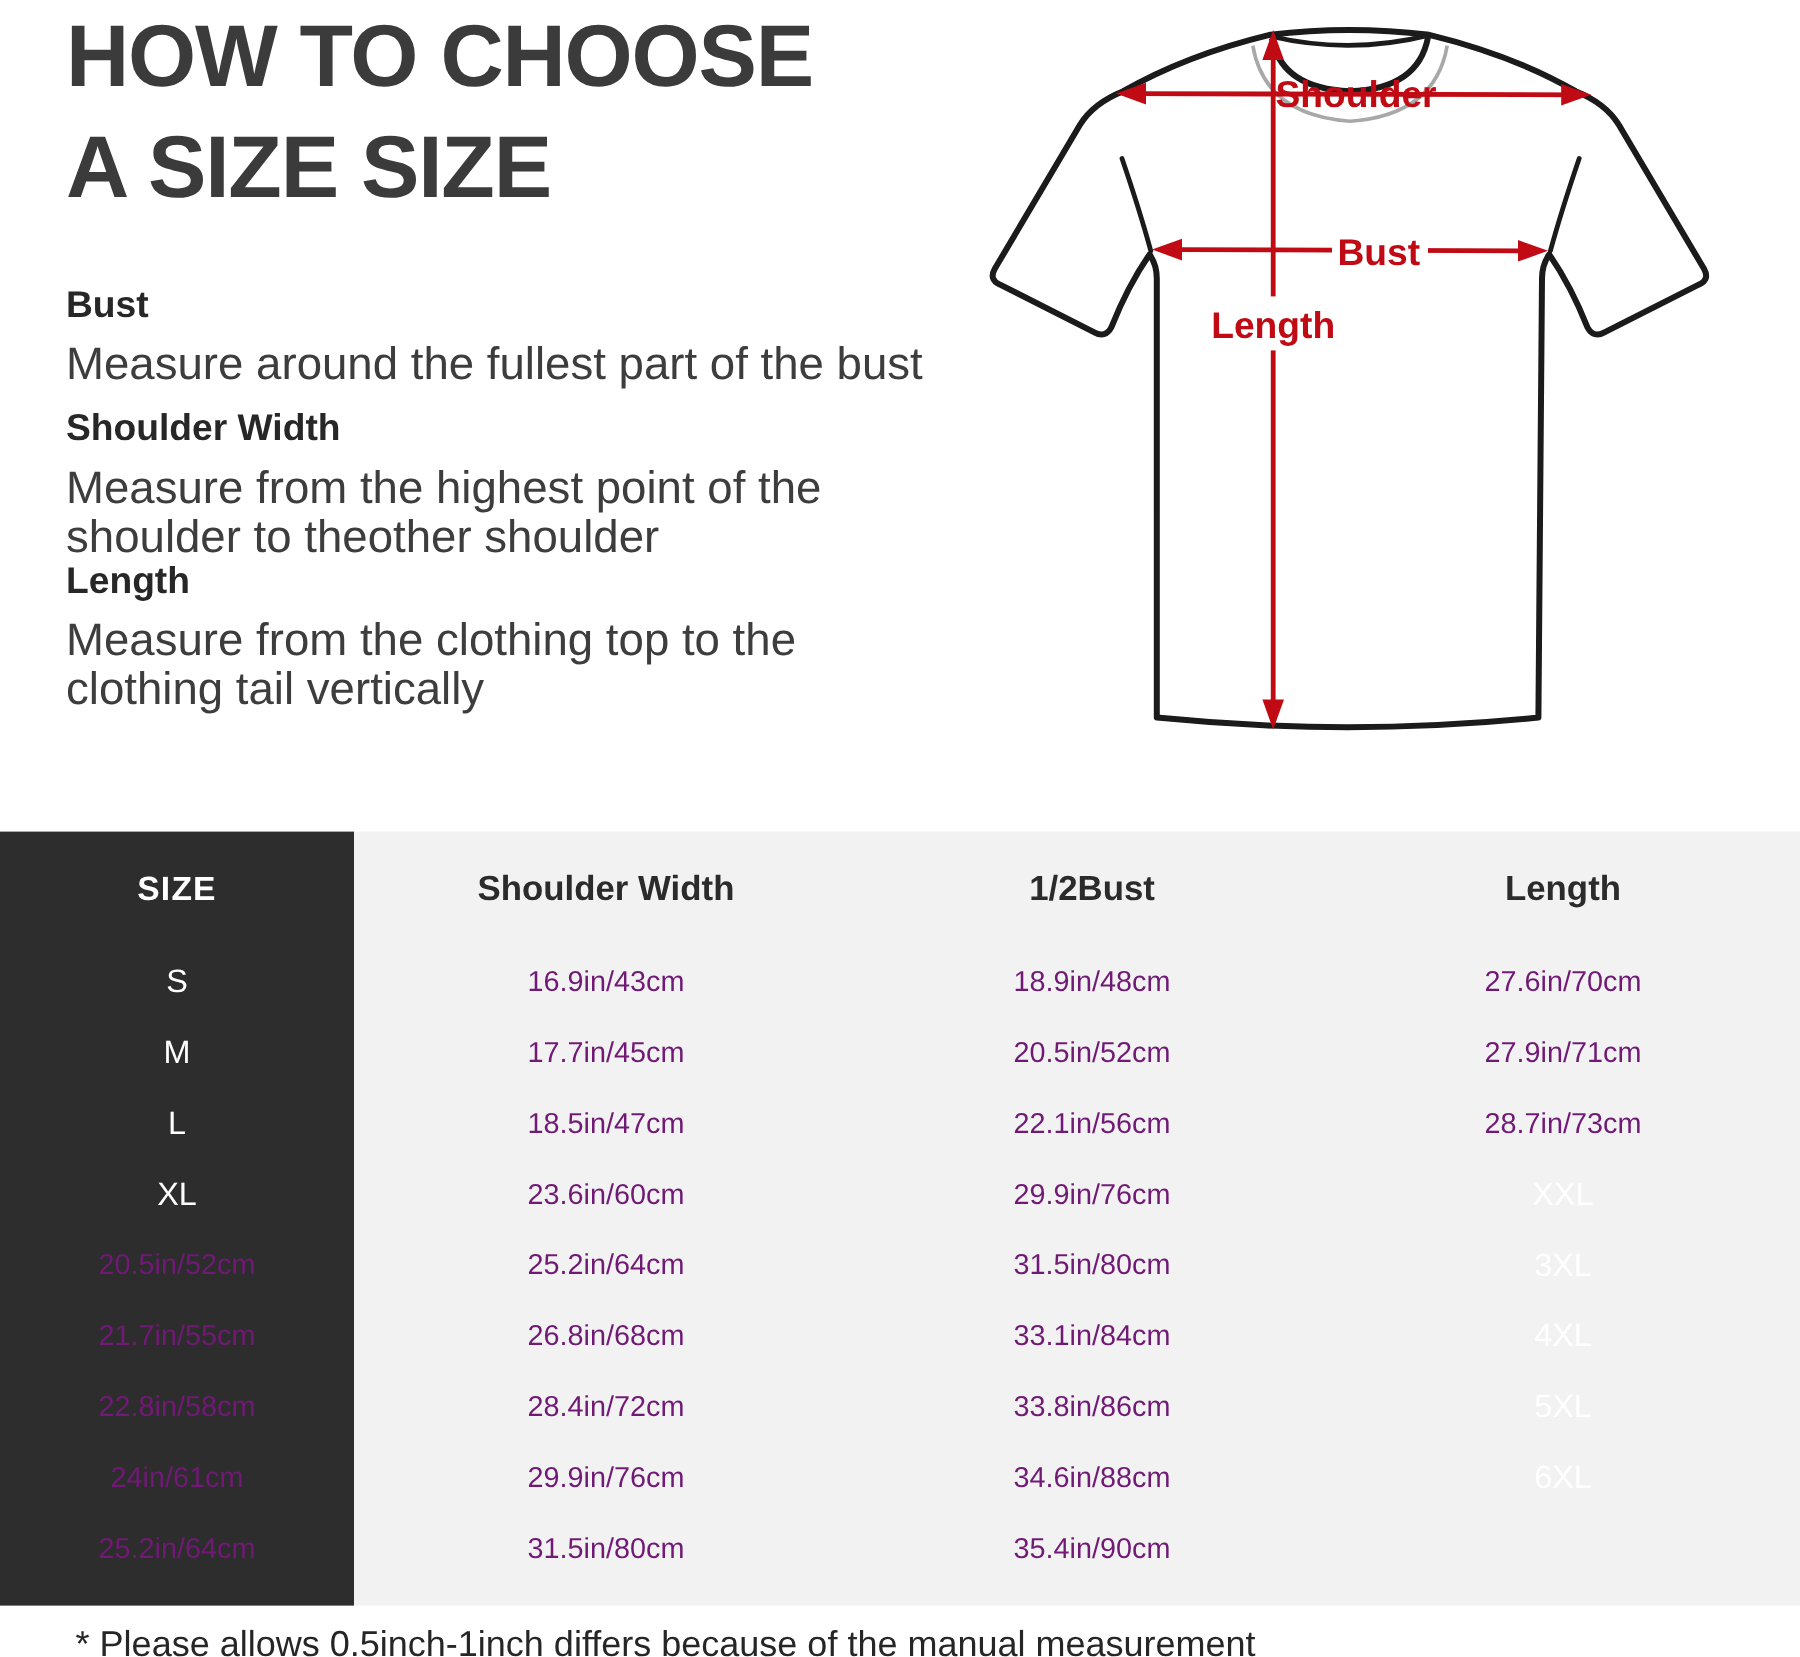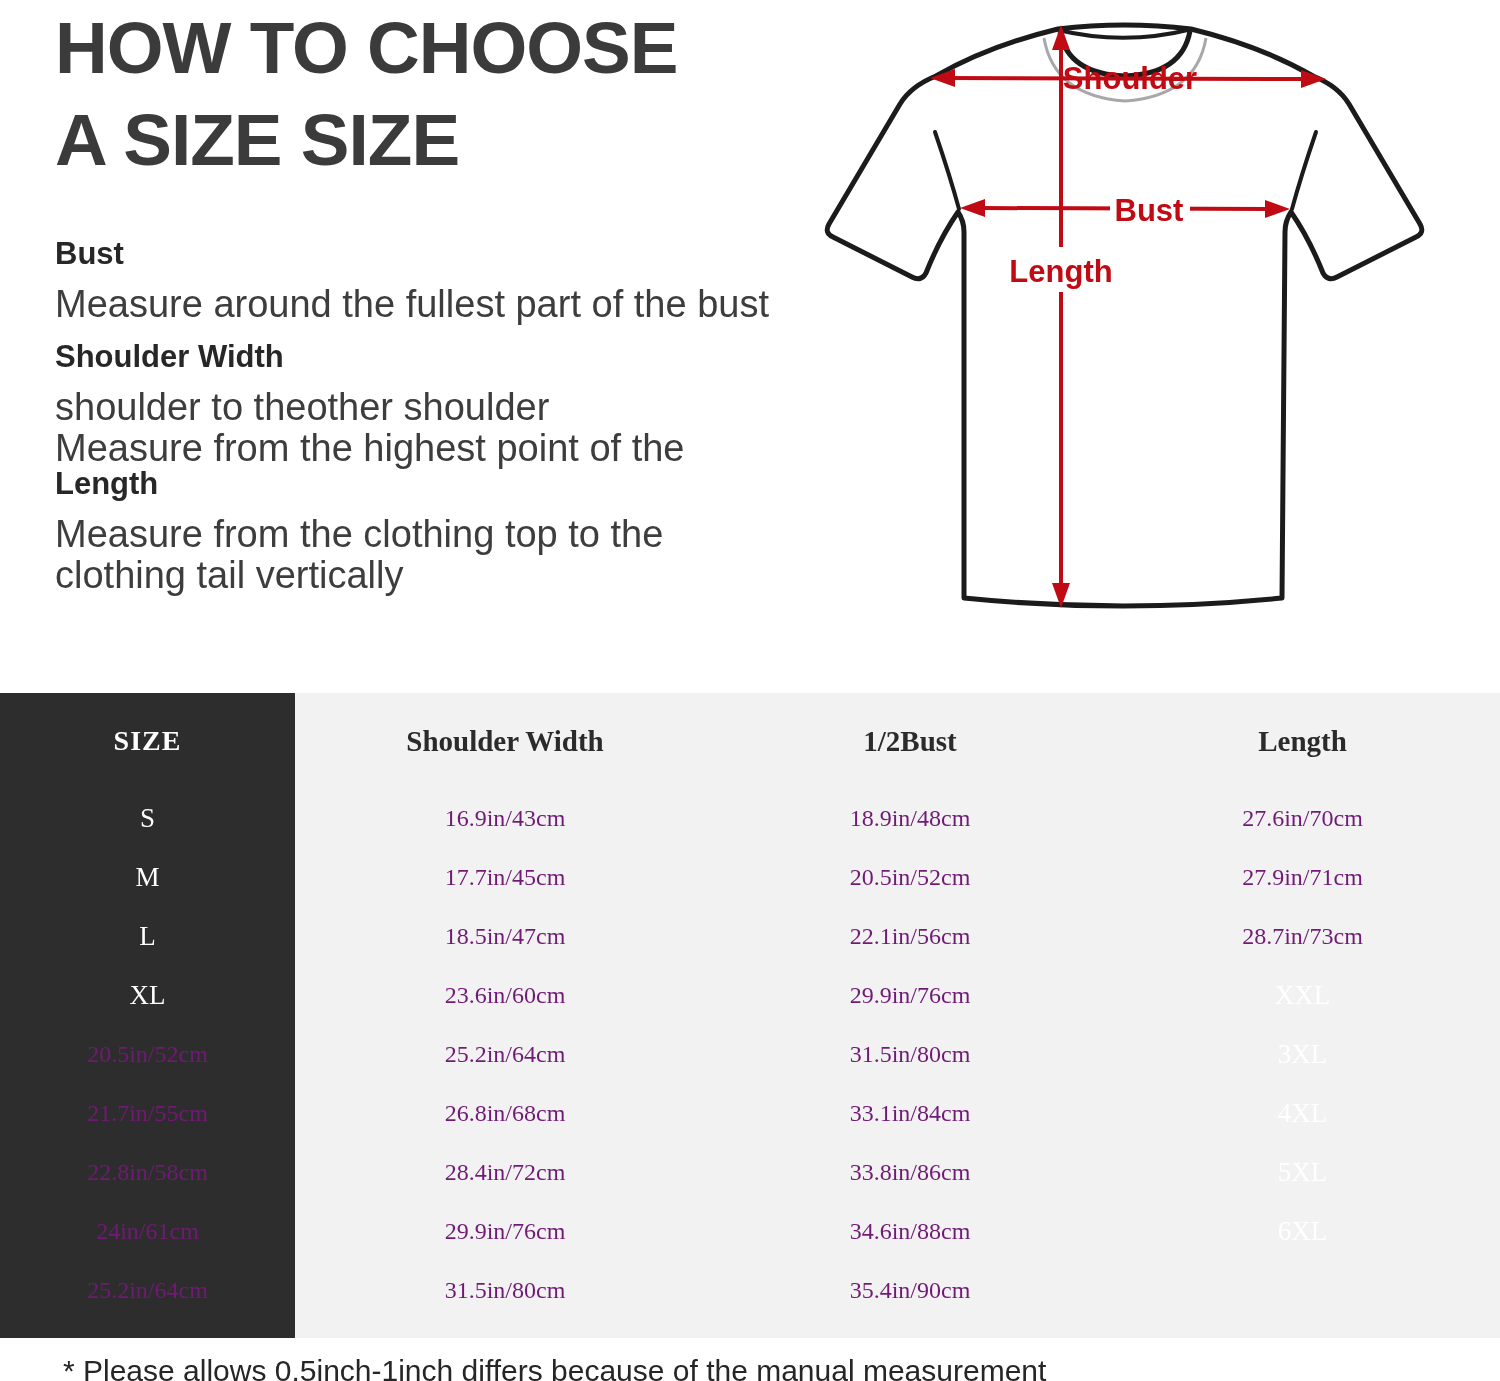--- a/index.html
+++ b/index.html
@@ -25,21 +25,20 @@
   .diagram{position:absolute;left:808px;top:0;width:640px;height:620px;}
   .diagram svg{display:block;width:100%;height:100%;}
   .diagram text{font-family:"Liberation Sans", sans-serif;font-weight:bold;}
   
   .tbl{position:absolute;left:0;top:677px;width:1500px;height:645px;background:#f2f2f2;}
   .dark-strip{position:absolute;left:0;top:0;width:295px;height:100%;background:#2d2d2d;}
   .grid{
     position:absolute;left:0;top:0;width:1387px;
     display:grid;grid-template-columns:295px 420px 390px 395px;
     grid-template-rows:96px repeat(9, 59px);
-    font-family:Liberation Serif, serif;
   }
   .cell{display:flex;align-items:center;justify-content:center;}
   .hc{font-weight:bold;font-size:29px;color:#2b2b2b;}
   .hc-size{color:#ffffff;font-size:28px;letter-spacing:1px;}
   .sz{color:#ffffff;font-size:27px;}
   .val{font-size:24px;color:#701a75;}
   
   .footnote{
     position:absolute;left:63px;top:1338px;margin:0;
     font-size:30px;color:#262626;
@@ -57,22 +56,22 @@
 
   <div class="ins" id="ins0">
     <h2>Bust</h2>
     <p>
       <span>Measure around the fullest part of the bust</span>
     </p>
   </div>
   <div class="ins" id="ins1">
     <h2>Shoulder Width</h2>
     <p>
+      <span>Measure from the highest point of the</span>
       <span>shoulder to theother shoulder</span>
-      <span>Measure from the highest point of the</span>
     </p>
   </div>
   <div class="ins" id="ins2">
     <h2>Length</h2>
     <p>
       <span>Measure from the clothing top to the</span>
       <span>clothing tail vertically</span>
     </p>
   </div>
 

